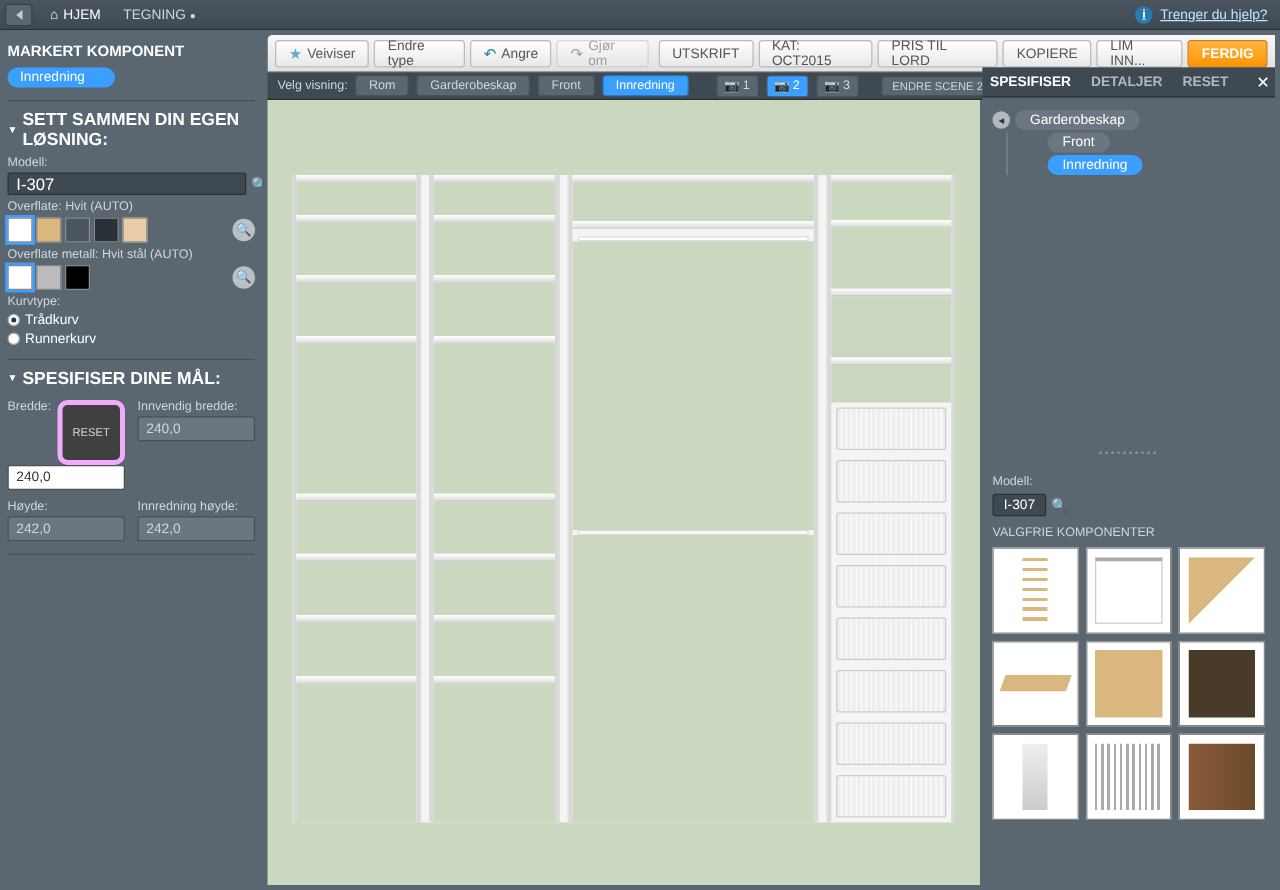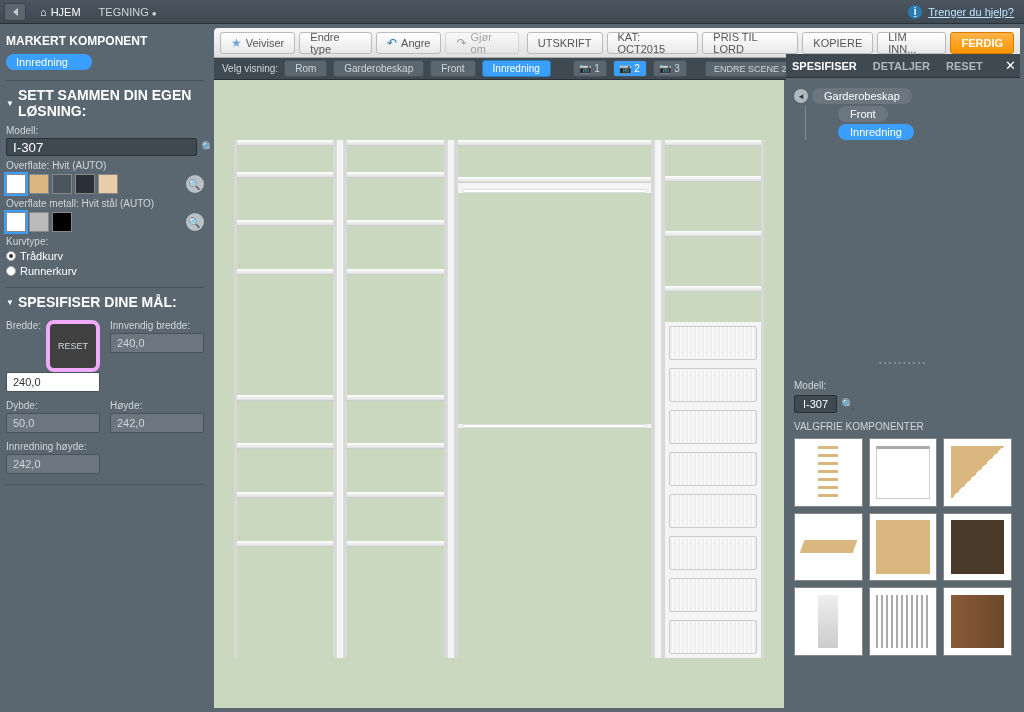--- a/index.html
+++ b/index.html
@@ -154,24 +154,20 @@
   <div class="section">
     <div class="section-title">SPESIFISER DINE MÅL:</div>
     <div class="measures">
       <div>
         <span class="field-label"><span>Bredde:</span> <span class="reset-btn">RESET</span></span>
         <input class="meas-input editable" value="240,0" style="">
       </div>
       <div>
         <span class="field-label">Innvendig bredde:</span>
         <input class="meas-input" readonly="" value="240,0" style="">
-      </div>
-      <div>
-        <span class="field-label">Dybde:</span>
-        <input class="meas-input" readonly="" value="50,0" style="">
       </div>
       <div>
         <span class="field-label">Høyde:</span>
         <input class="meas-input" readonly="" value="242,0" style="">
       </div>
       <div>
         <span class="field-label">Innredning høyde:</span>
         <input class="meas-input" readonly="" value="242,0" style="">
       </div>
     </div>

